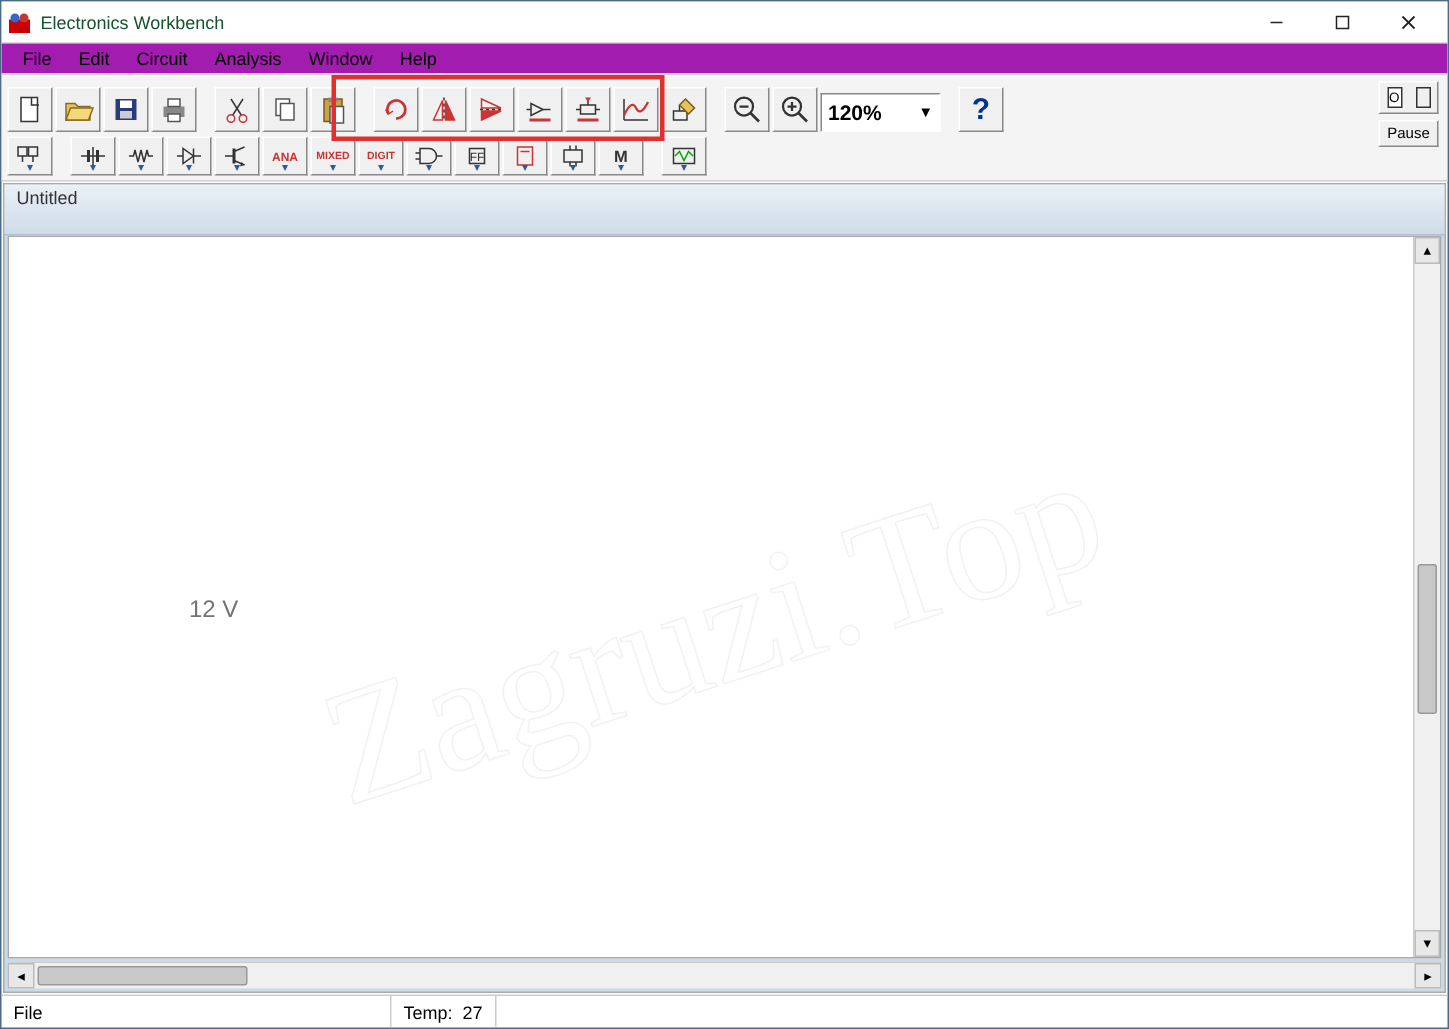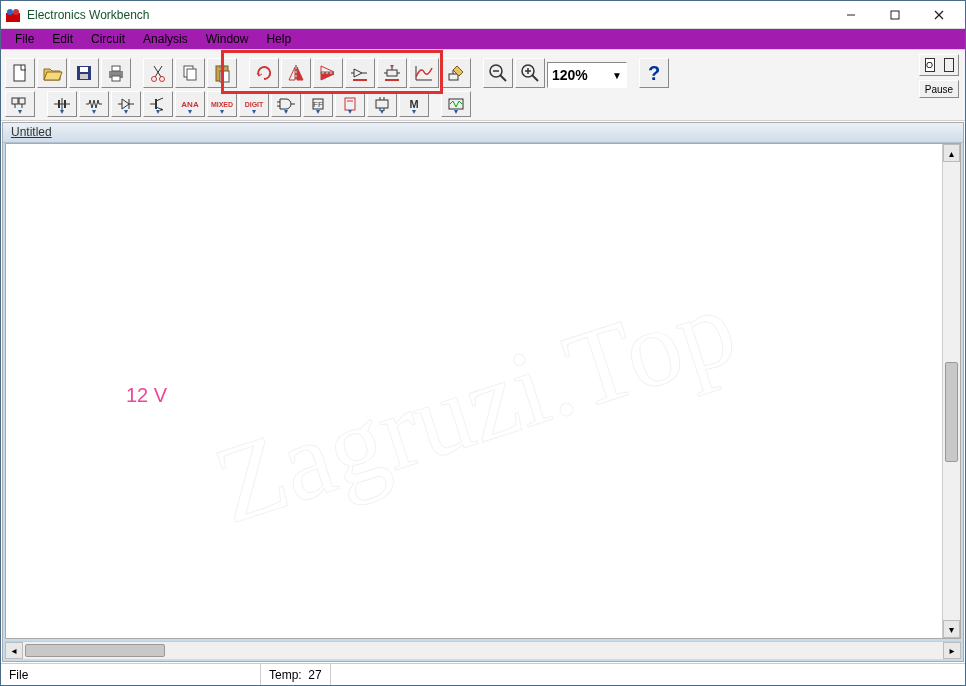--- a/index.html
+++ b/index.html
@@ -22,36 +22,36 @@
   .highlight-box { position: absolute; border: 3px solid #e03030; pointer-events: none; }
   .right-controls { position: absolute; right: 6px; top: 4px; display: flex; flex-direction: column; align-items: flex-end; gap: 4px; }
   .switch { width: 40px; height: 22px; background: #f0f0f0; border-top: 1px solid #fff; border-left: 1px solid #fff; border-right: 1px solid #888; border-bottom: 1px solid #888; display: flex; align-items: center; justify-content: space-around; }
   .switch .led-o { width: 10px; height: 14px; border: 1px solid #333; background: #fff; font-size: 9px; display:flex; align-items:center; justify-content:center;}
   .switch .led-i { width: 10px; height: 14px; border: 1px solid #333; background: #f0f0f0; }
   .pause-btn { width: 40px; height: 18px; font-size: 10px; background: #f0f0f0; border-top: 1px solid #fff; border-left: 1px solid #fff; border-right: 1px solid #888; border-bottom: 1px solid #888; display:flex; align-items:center; justify-content:center;}
   .toolbar-row2 { display: flex; align-items: center; gap: 2px; height: 32px; }
   .tb2 { width: 30px; height: 26px; background: #f0f0f0; border-top: 1px solid #fff; border-left: 1px solid #fff; border-right: 1px solid #888; border-bottom: 1px solid #888; display: flex; flex-direction: column; align-items: center; justify-content: center; position: relative; }
   .tb2 .chev { position: absolute; bottom: 0; font-size: 8px; color: #2a5aa0; }
   .workspace { flex: 1; background: #c8dbe8; padding: 0; display: flex; flex-direction: column; position: relative; border: 1px solid #aaa; margin: 1px;}
-  .doc-title { height: 20px; background: linear-gradient(#eaf0f7,#cfdce8); padding: 2px 8px; color: #333; border-bottom: 1px solid #b0c0d0; text-decoration: underline;}
+  .doc-title { height: 34px; background: linear-gradient(#eaf0f7,#cfdce8); padding: 2px 8px; color: #333; border-bottom: 1px solid #b0c0d0;}
   .canvas-wrap { flex: 1; display: flex; background: #fff; margin: 0 2px 2px 2px; position: relative; border: 1px solid #aaa; }
   .canvas { flex: 1; background: #fff; position: relative; overflow: hidden; }
   .vscroll { width: 18px; background: #f0f0f0; border-left: 1px solid #ccc; position: relative; }
   .vscroll .up, .vscroll .down { height: 18px; background: #e8e8e8; border: 1px solid #bbb; display:flex; align-items:center; justify-content:center; font-size:10px;}
   .vscroll .track { position: absolute; top: 18px; bottom: 18px; left: 0; right: 0; }
   .vscroll .thumb { position: absolute; left: 2px; right: 2px; background: #c8c8c8; border: 1px solid #999; border-radius: 2px;}
   .vscroll .down { position: absolute; bottom: 0; left:0; right:0;}
   .hscroll { height: 18px; background: #f0f0f0; border-top: 1px solid #ccc; margin: 0 2px 2px 2px; display: flex; }
   .hscroll .left, .hscroll .right { width: 18px; background: #e8e8e8; border: 1px solid #bbb; display:flex; align-items:center; justify-content:center; font-size:10px;}
   .hscroll .track { flex: 1; position: relative; }
   .hscroll .thumb { position: absolute; top: 2px; bottom: 2px; left: 2px; width: 140px; background: #c8c8c8; border: 1px solid #999; border-radius:2px;}
   .statusbar { height: 22px; border-top: 1px solid #ccc; display: flex; align-items: center; }
   .status-seg { padding: 2px 8px; border-right: 1px solid #ccc; height: 100%; display: flex; align-items: center; }
   .status-ready { width: 260px; }
-  .voltage-label { position: absolute; color: #ec4899; font-size: 20px; }
+  .voltage-label { position: absolute; color: #737373; font-size: 16px; }
   .watermark { position: absolute; inset: 0; pointer-events: none; opacity: 0.08; }
 </style>
 </head>
 <body>
 
 <div class="titlebar">
   <span class="app-icon">
     <svg viewBox="0 0 16 16">
         <rect x="1" y="6" width="14" height="9" fill="#c00"></rect>
         <circle cx="5" cy="5" r="3" fill="#36c"></circle>

